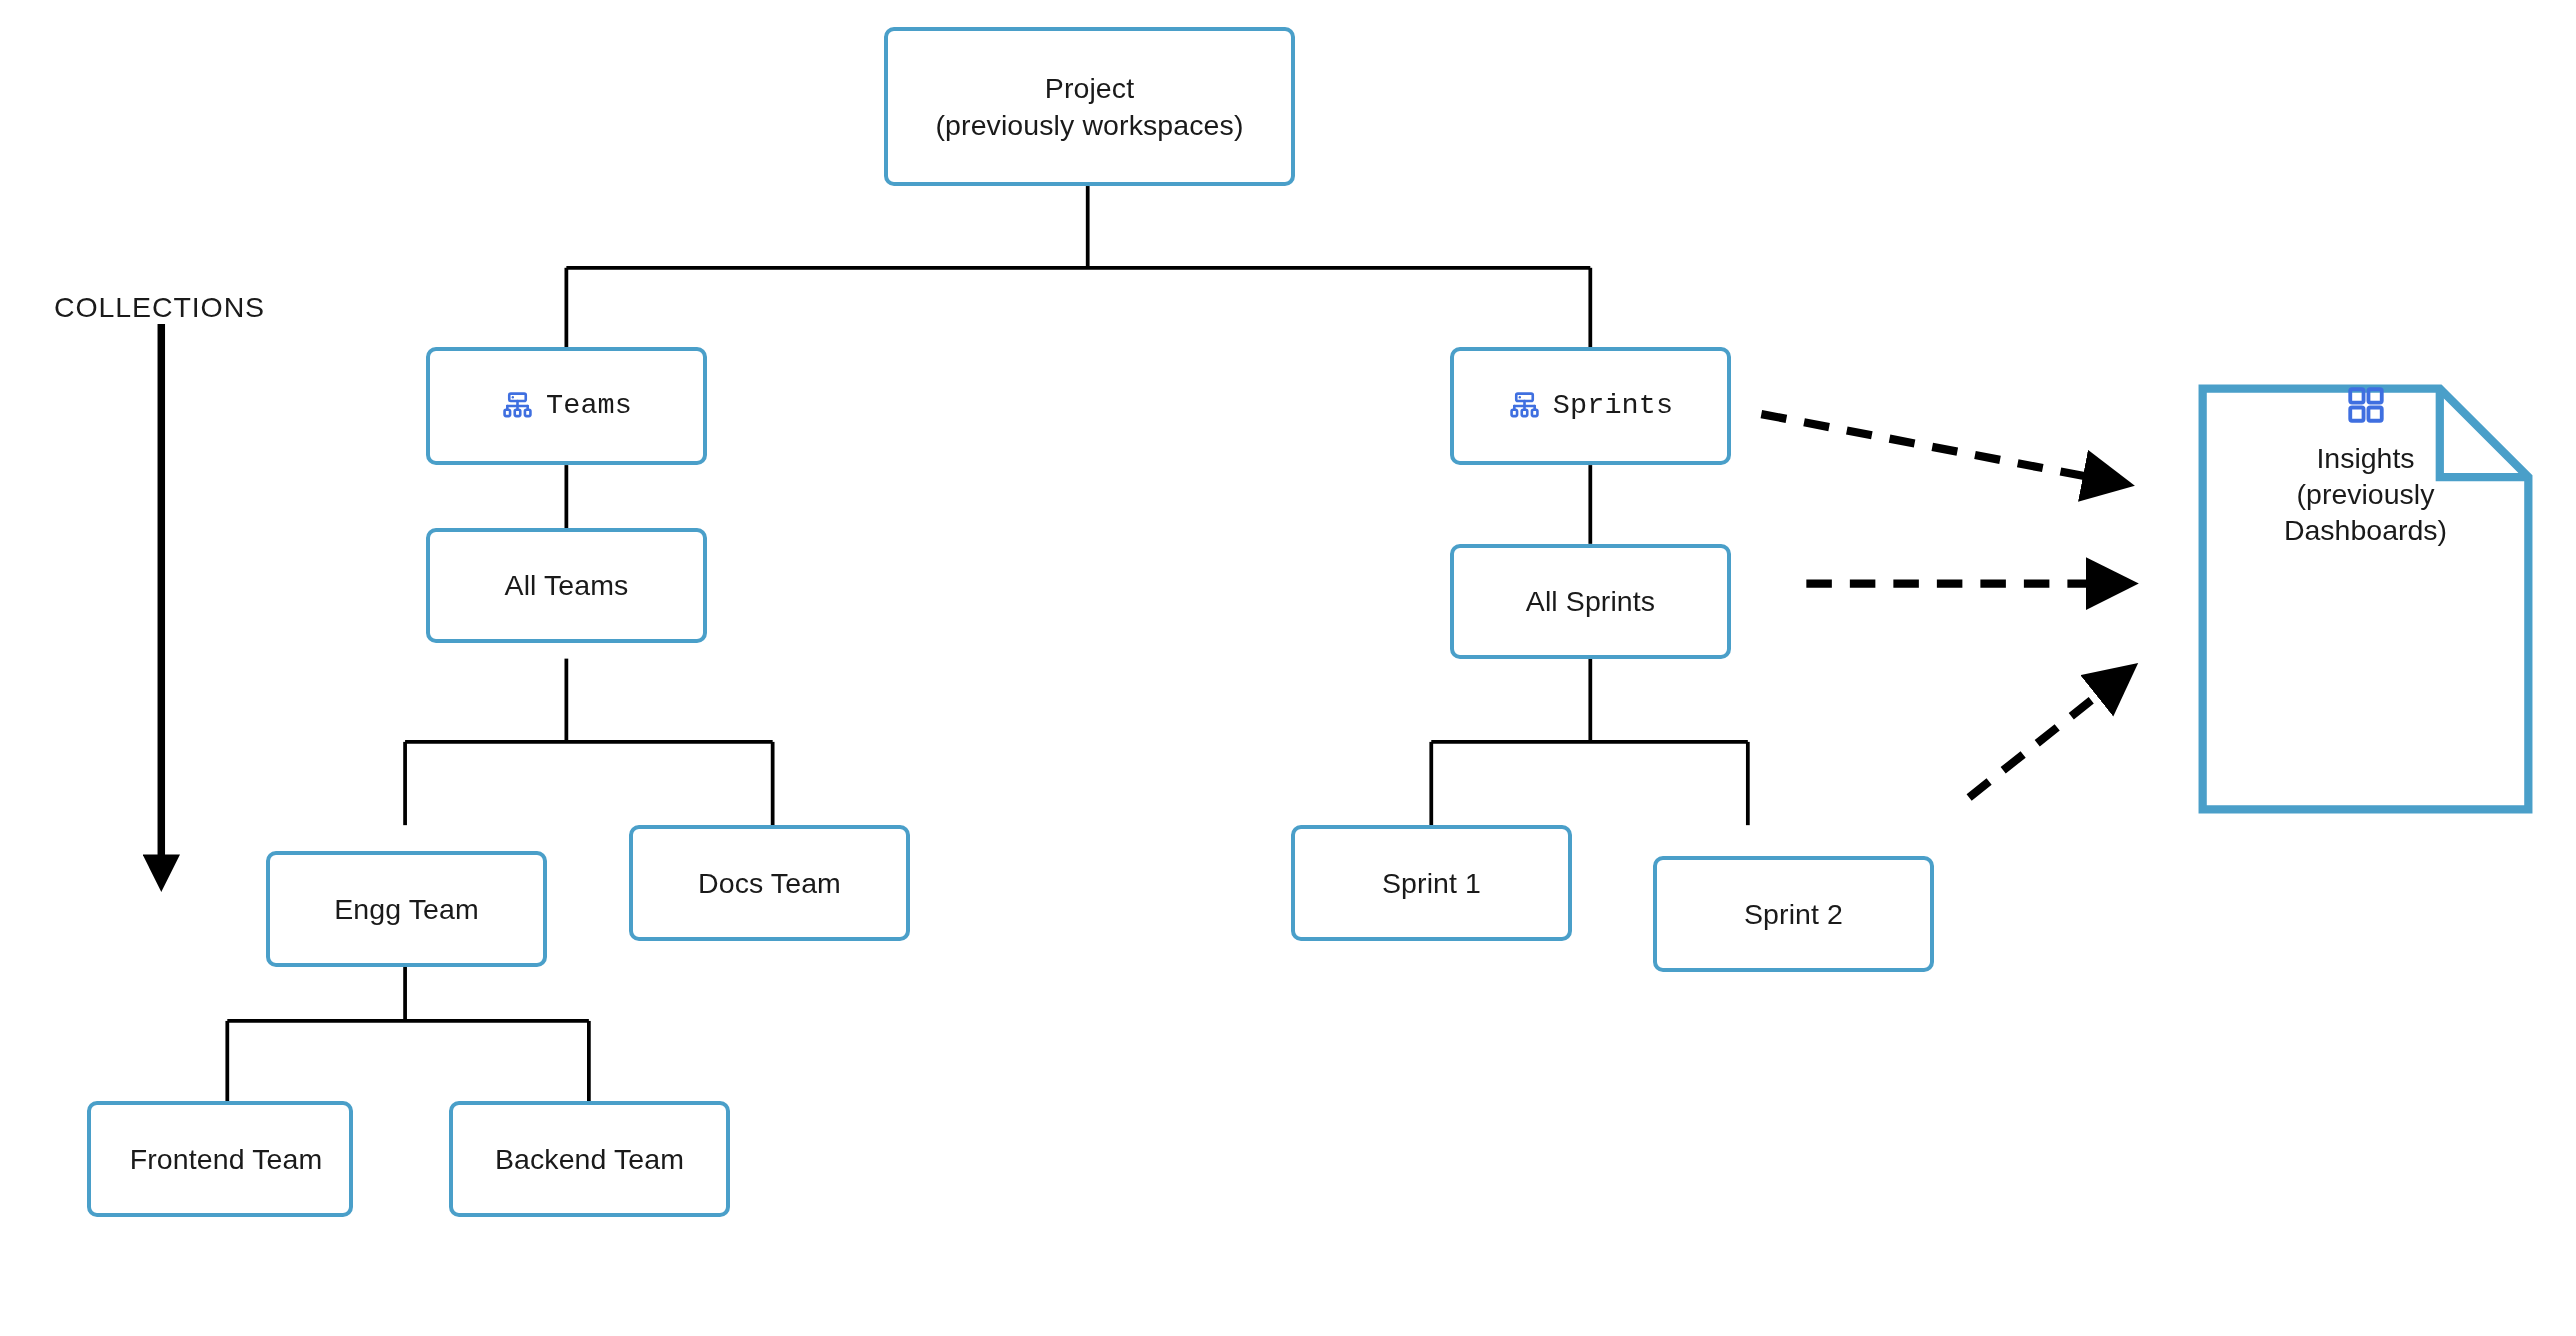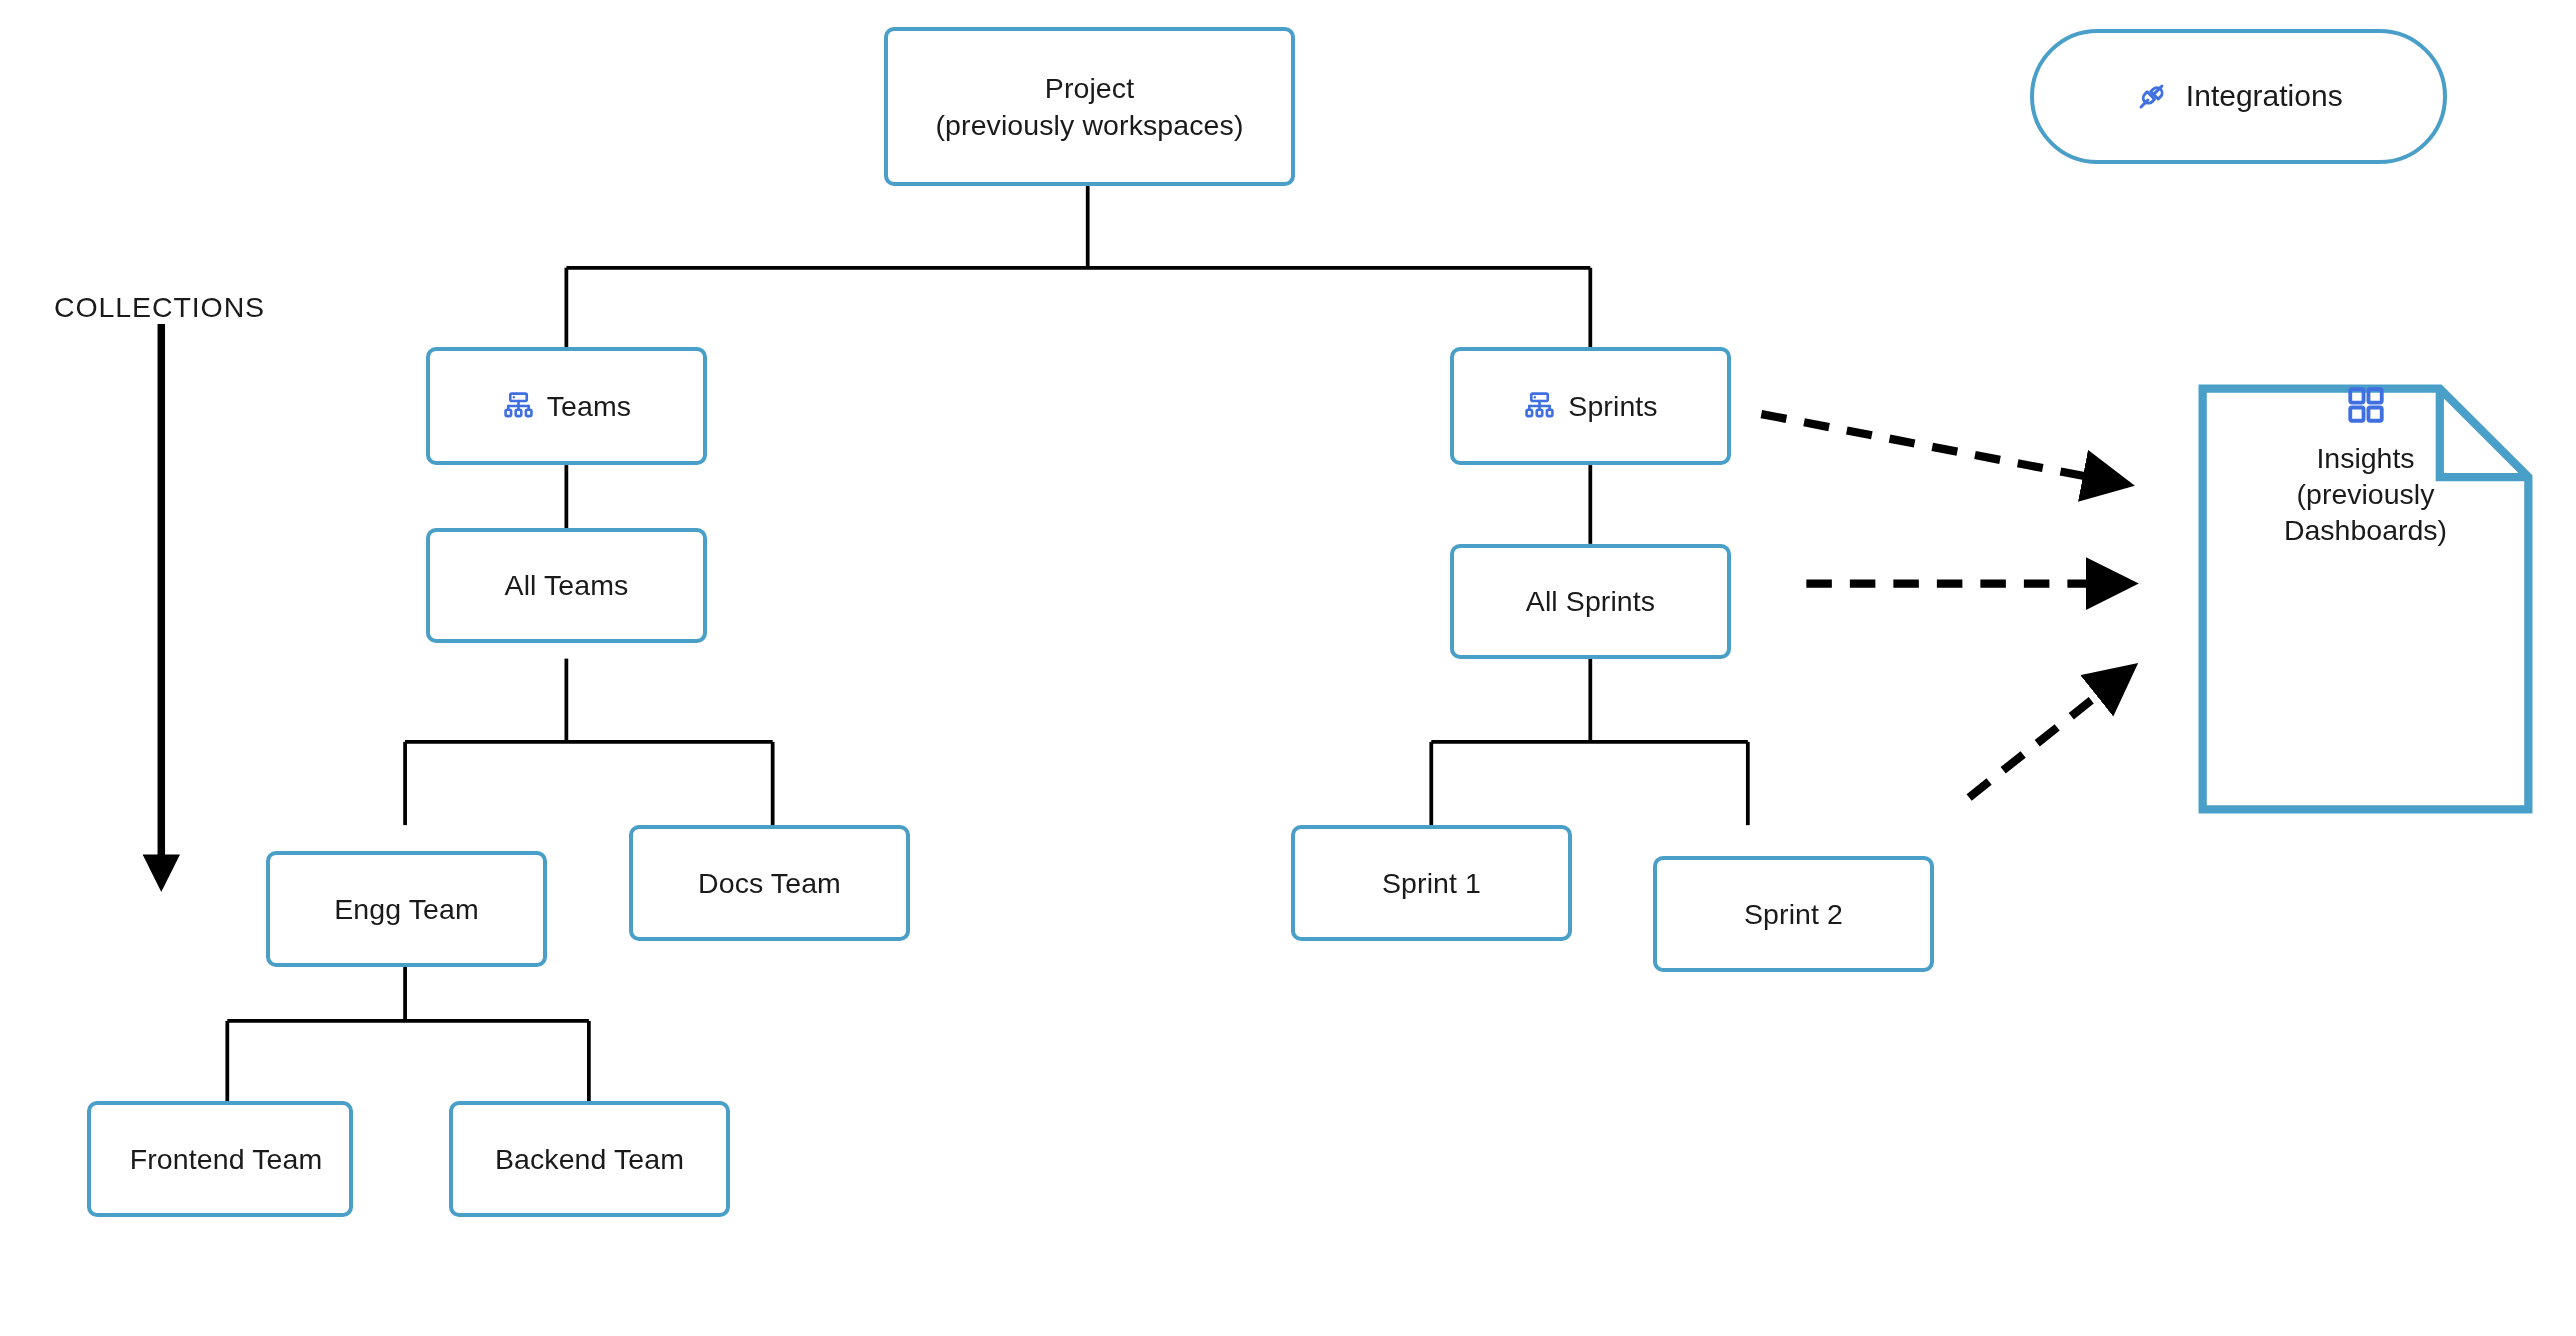--- a/index.html
+++ b/index.html
@@ -40,20 +40,21 @@
     font-size: 28.5px;
     line-height: 1.28;
     text-align: center;
     letter-spacing: 0.1px;
     z-index: 5;
   }
   .node .label { white-space: pre-line; }
   .node.with-icon {
     gap: 12px;
     flex-direction: row;
+    font-family: Liberation Mono, monospace;
   }
   
   .pill {
     position: absolute;
     box-sizing: border-box;
     background: #ffffff;
     border: 4.5px solid #4a9fc9;
     border-radius: 68px;
     display: flex;
     align-items: center;
@@ -151,31 +152,20 @@
     </g>
   </svg>
 
   <div class="section-label" style="left:54px; top:291px;">COLLECTIONS</div>
 
   <div class="node" style="left:884px; top:27px; width:411px; height:159px;">
     <span class="label">Project
 (previously workspaces)</span>
   </div>
 
-  <div class="pill" style="left:2030px; top:28.5px; width:417px; height:135px;">
-    <span class="icon">
-      <svg width="35" height="35" viewBox="0 0 24 24" fill="none" stroke="#3f6fe0" stroke-width="2" stroke-linecap="round" stroke-linejoin="round">
-        <path d="M9.5 14.5 L4.8 19.2"></path>
-        <path d="M19.2 4.8 L14.5 9.5"></path>
-        <path d="M7.4 10.4 a3.6 3.6 0 1 0 5.1 5.1 l1.6-1.6 -5.1-5.1 z"></path>
-        <path d="M11.5 8.6 l5.1 5.1 1.6-1.6 a3.6 3.6 0 0 0 -5.1 -5.1 z"></path>
-      </svg>
-    </span>
-    <span>Integrations</span>
-  </div>
 
   <div class="node with-icon" style="left:426px; top:347px; width:281px; height:118px;">
     <span class="icon">
       <svg width="33" height="33" viewBox="0 0 24 24" fill="none" stroke="#3f6fe0" stroke-width="1.9" stroke-linecap="round" stroke-linejoin="round">
         <rect x="6" y="2.6" width="12" height="5.4" rx="1.1"></rect>
         <circle cx="8.6" cy="5.3" r="0.85" fill="#3f6fe0" stroke="none"></circle>
         <path d="M12 8 L12 11.6"></path>
         <path d="M4.6 11.6 L19.4 11.6"></path>
         <path d="M4.6 11.6 L4.6 14.4"></path>
         <path d="M12 11.6 L12 14.4"></path>

